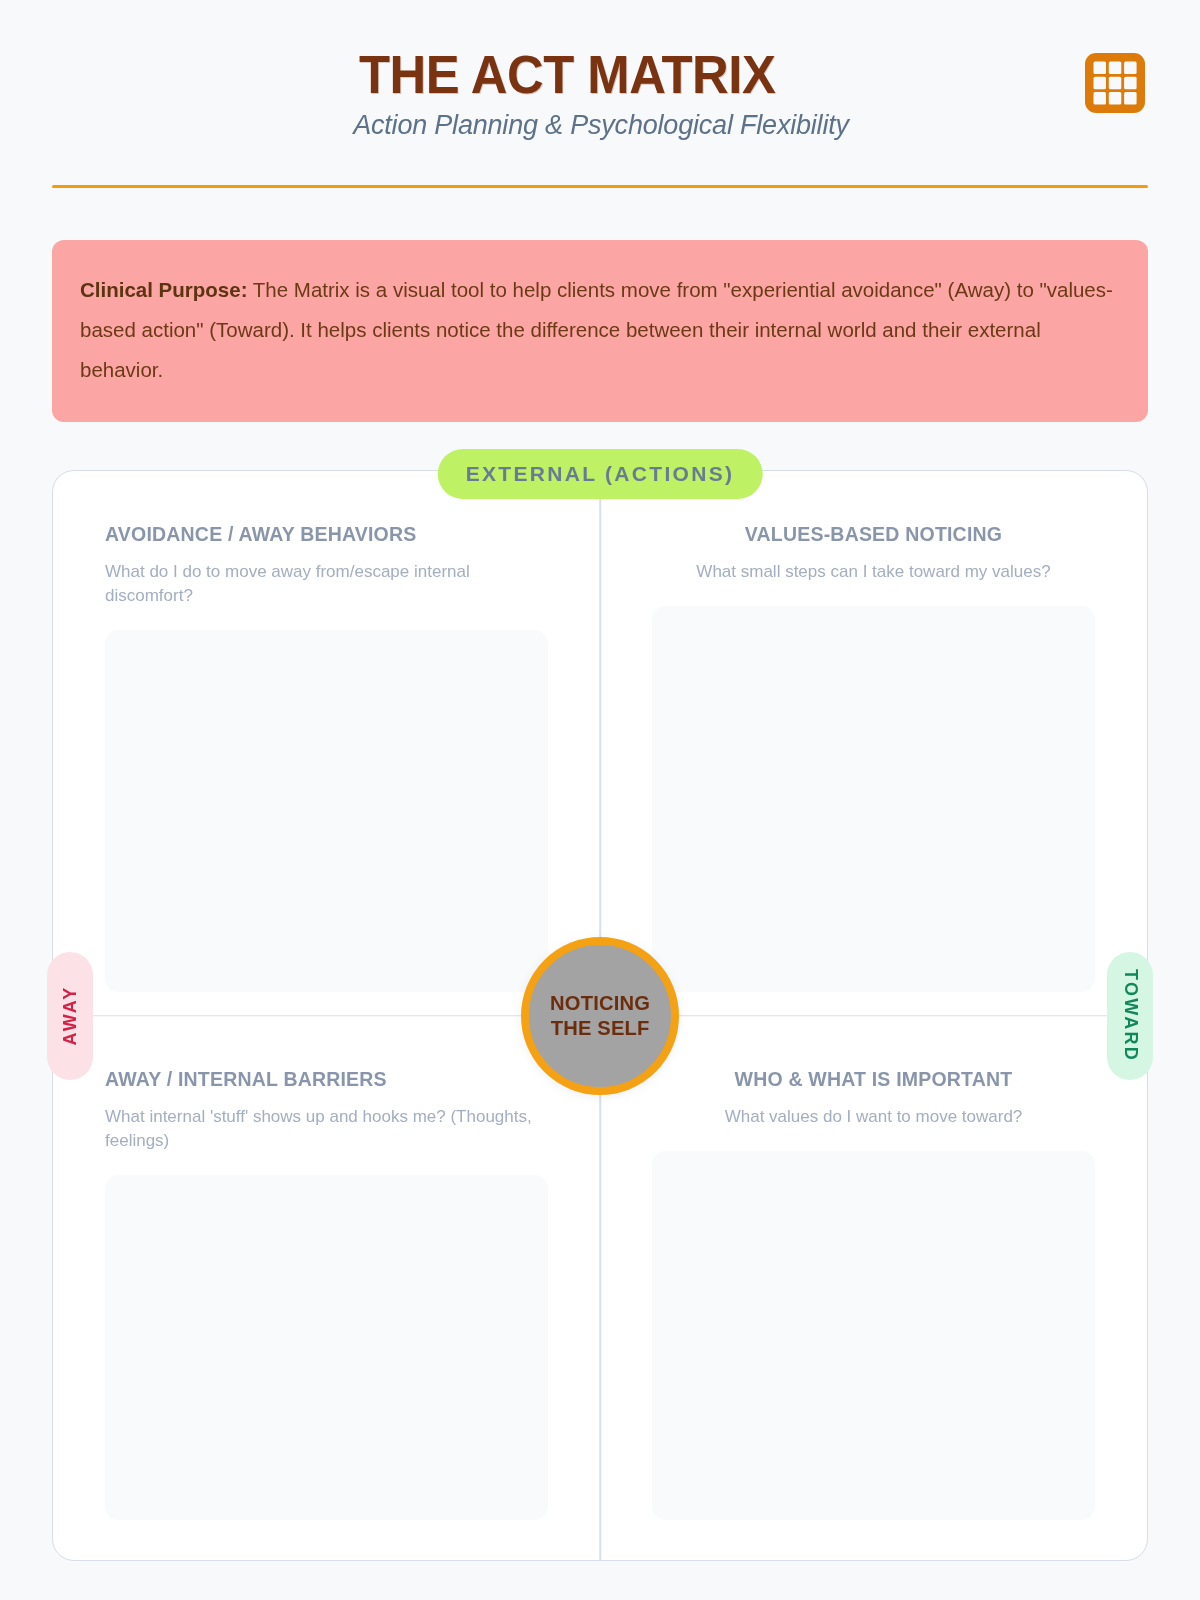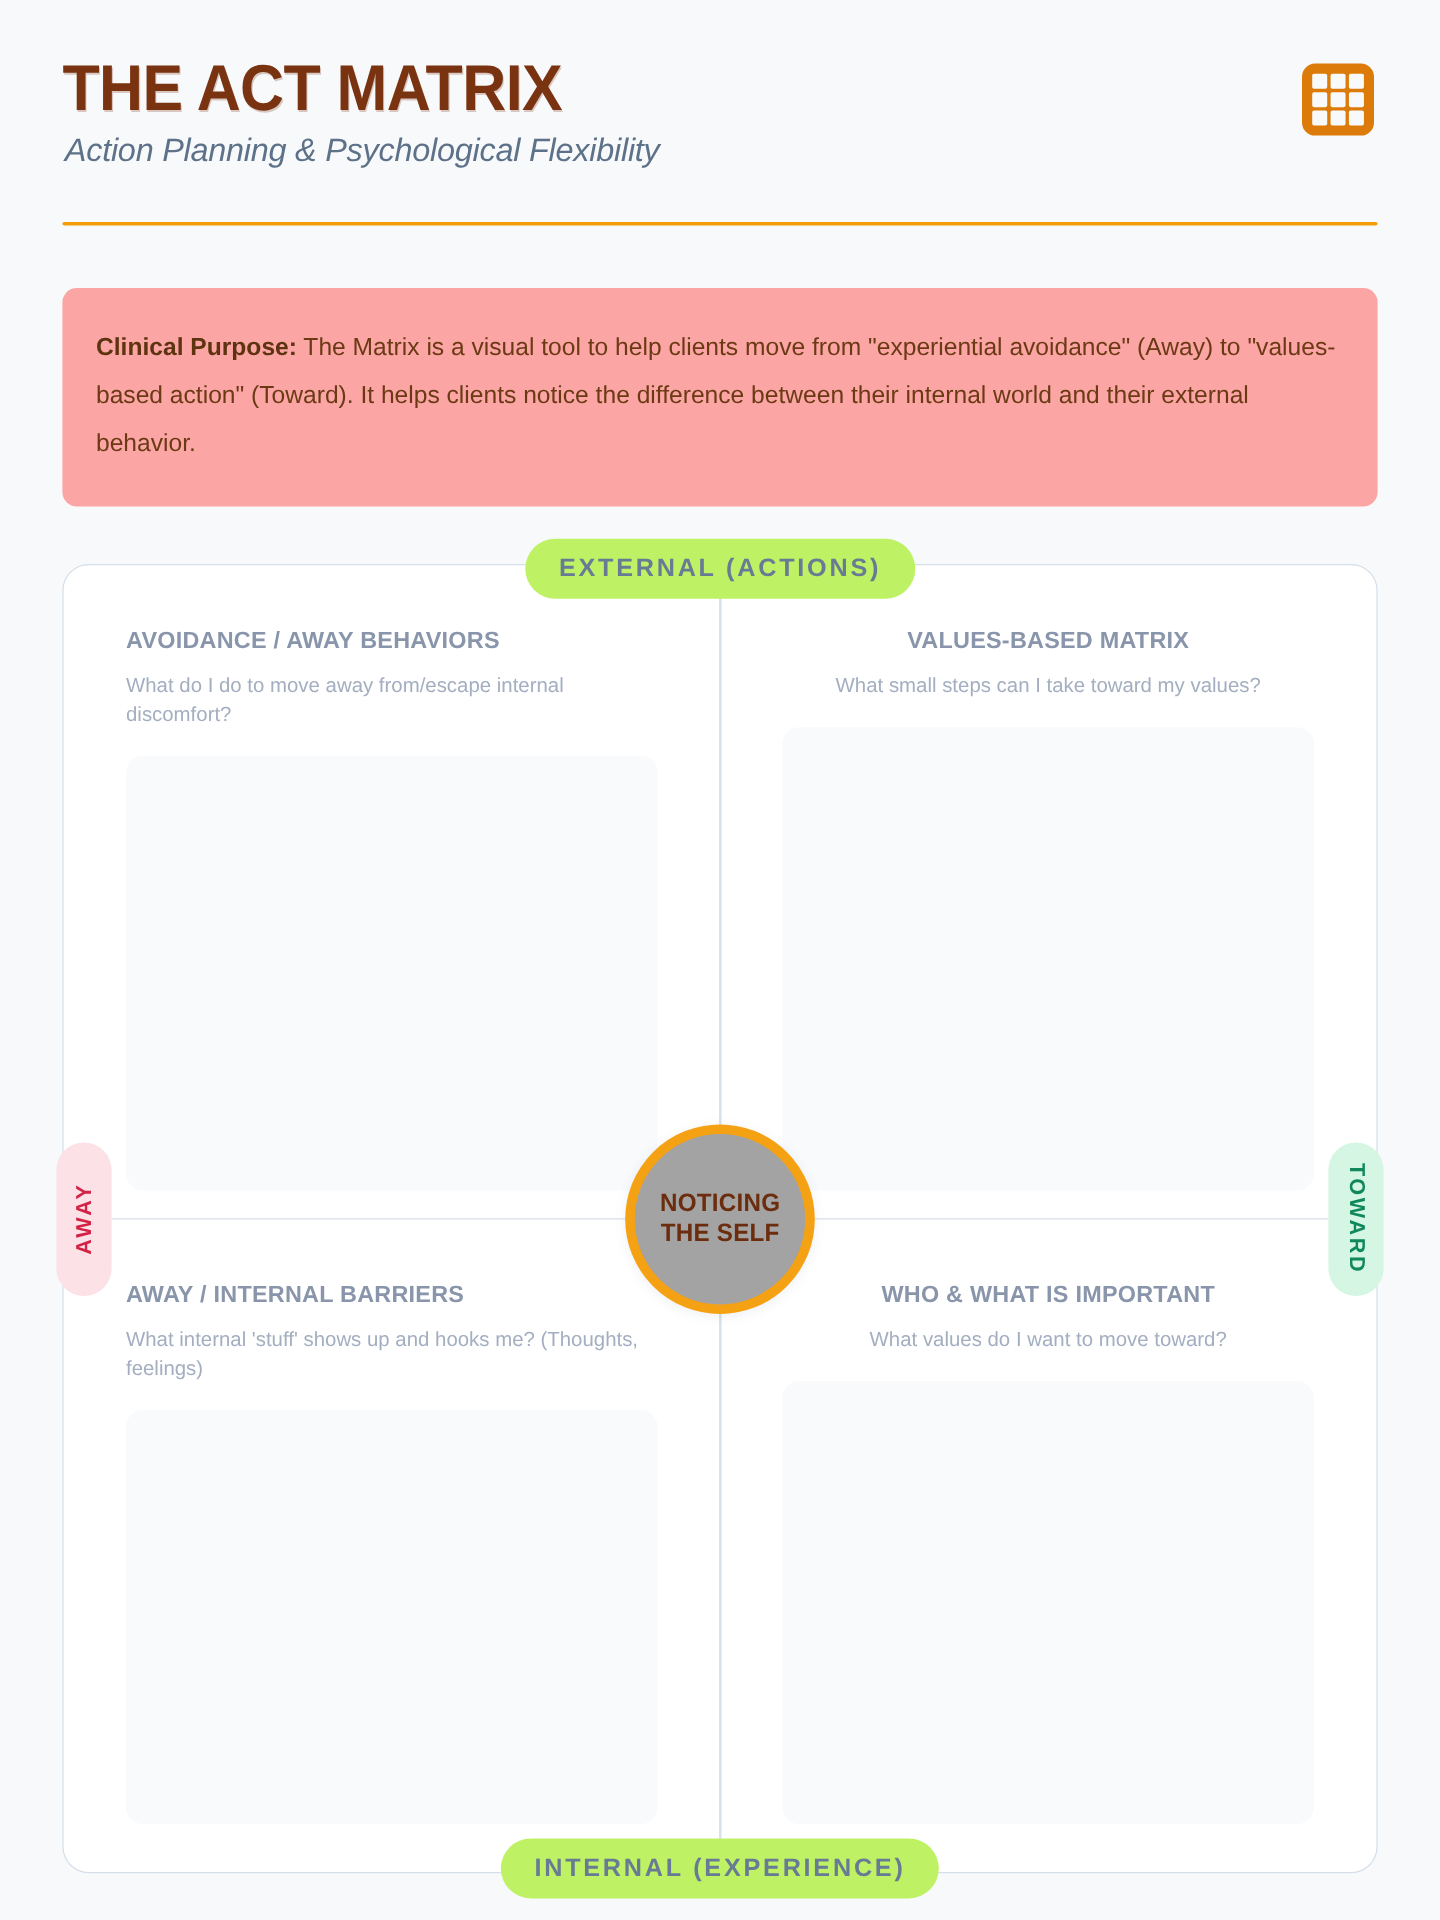--- a/index.html
+++ b/index.html
@@ -18,21 +18,21 @@
     width: 1200px;
     height: 1600px;
     padding: 0 52px;
   }
 
   
   .header {
     position: relative;
     padding-top: 46px;
   }
-  .title-block { display: block; }
+  .title-block { display: block; text-align: center; }
   .main-title {
     font-family: "Liberation Sans Narrow", "Liberation Sans", sans-serif;
     font-size: 54px;
     line-height: 1.04;
     font-weight: bold;
     letter-spacing: -0.5px;
     color: #7A3310;
     margin: 0;
     transform: scaleX(0.94);
     transform-origin: left center;
@@ -271,39 +271,38 @@
     <div class="divider-v"></div>
     <div class="divider-h"></div>
 
     <div class="quad tl">
       <div class="quad-title">AVOIDANCE / AWAY BEHAVIORS</div>
       <div class="quad-prompt">What do I do to move away from/escape internal discomfort?</div>
       <div class="writing-area"></div>
     </div>
 
     <div class="quad tr">
-      <div class="quad-title">VALUES-BASED MATRIX</div>
+      <div class="quad-title">VALUES-BASED NOTICING</div>
       <div class="quad-prompt">What small steps can I take toward my values?</div>
       <div class="writing-area"></div>
     </div>
 
     <div class="quad bl">
       <div class="quad-title">AWAY / INTERNAL BARRIERS</div>
       <div class="quad-prompt">What internal 'stuff' shows up and hooks me? (Thoughts, feelings)</div>
       <div class="writing-area"></div>
     </div>
 
     <div class="quad br">
       <div class="quad-title">WHO &amp; WHAT IS IMPORTANT</div>
       <div class="quad-prompt">What values do I want to move toward?</div>
       <div class="writing-area"></div>
     </div>
 
     <div class="axis-pill external">EXTERNAL (ACTIONS)</div>
-    <div class="axis-pill internal">INTERNAL (EXPERIENCE)</div>
 
     <div class="side-pill away">
       <span>AWAY</span>
     </div>
     <div class="side-pill toward">
       <span>TOWARD</span>
     </div>
 
     <div class="center-circle">
       <div class="label">

